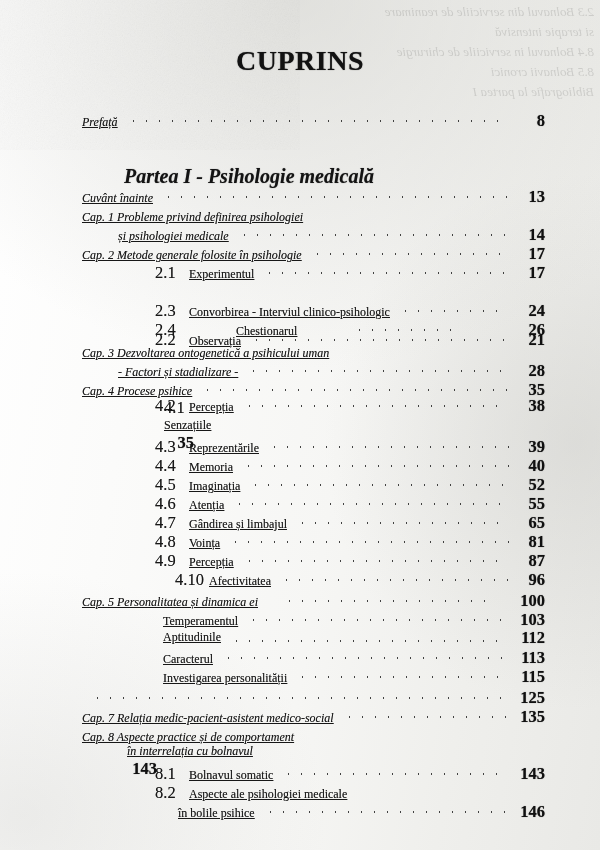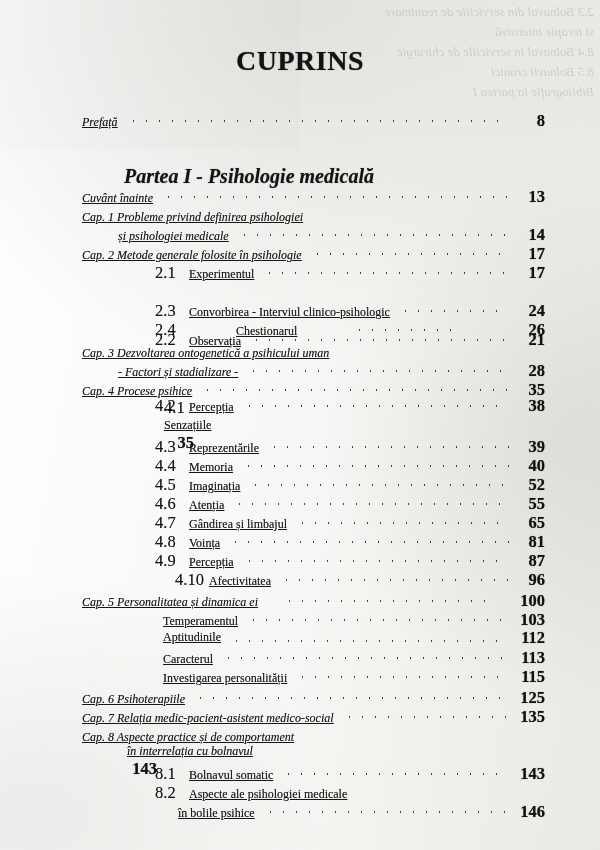--- a/index.html
+++ b/index.html
@@ -312,21 +312,20 @@
         <span class="label">Caracterul</span>
         <span class="leader"></span>
         <span class="page-num">113</span>
       </div>
       <div class="toc-line lvl-subcont" style="top: 666px; left: 163px;">
         <span class="label">Investigarea personalității</span>
         <span class="leader"></span>
         <span class="page-num">115</span>
       </div>
       <div class="toc-line lvl-chapter" style="top: 687px; left: 82px;">
-        <span class="label">Cap. 6 Psihoterapiile</span>
         <span class="leader"></span>
         <span class="page-num">125</span>
       </div>
       <div class="toc-line lvl-chapter" style="top: 706px; left: 82px;">
         <span class="label">Cap. 7 Relația medic-pacient-asistent medico-social</span>
         <span class="leader"></span>
         <span class="page-num">135</span>
       </div>
       <div class="toc-line lvl-chapter noleader" style="top: 725px; left: 82px;">
         <span class="label">Cap. 8 Aspecte practice și de comportament</span>

